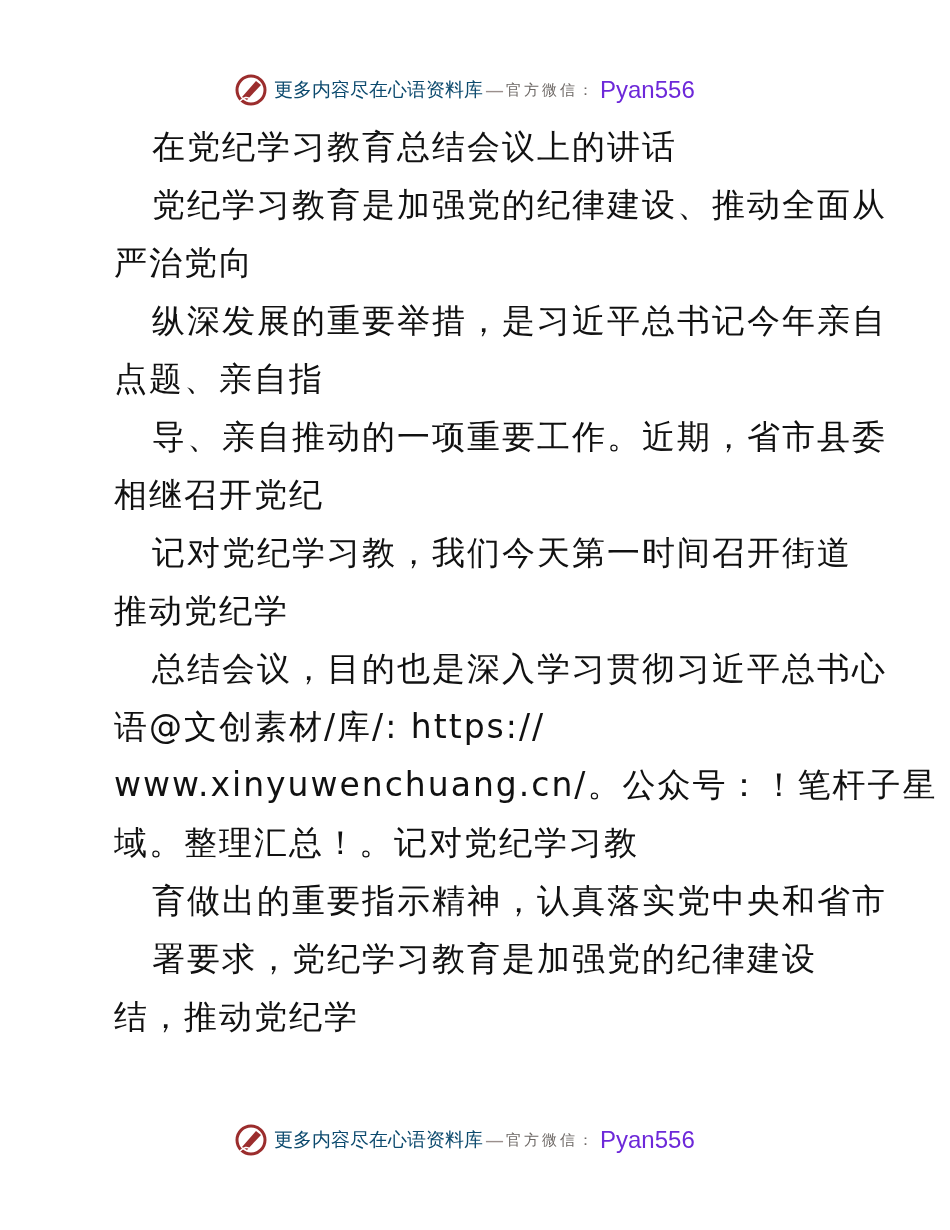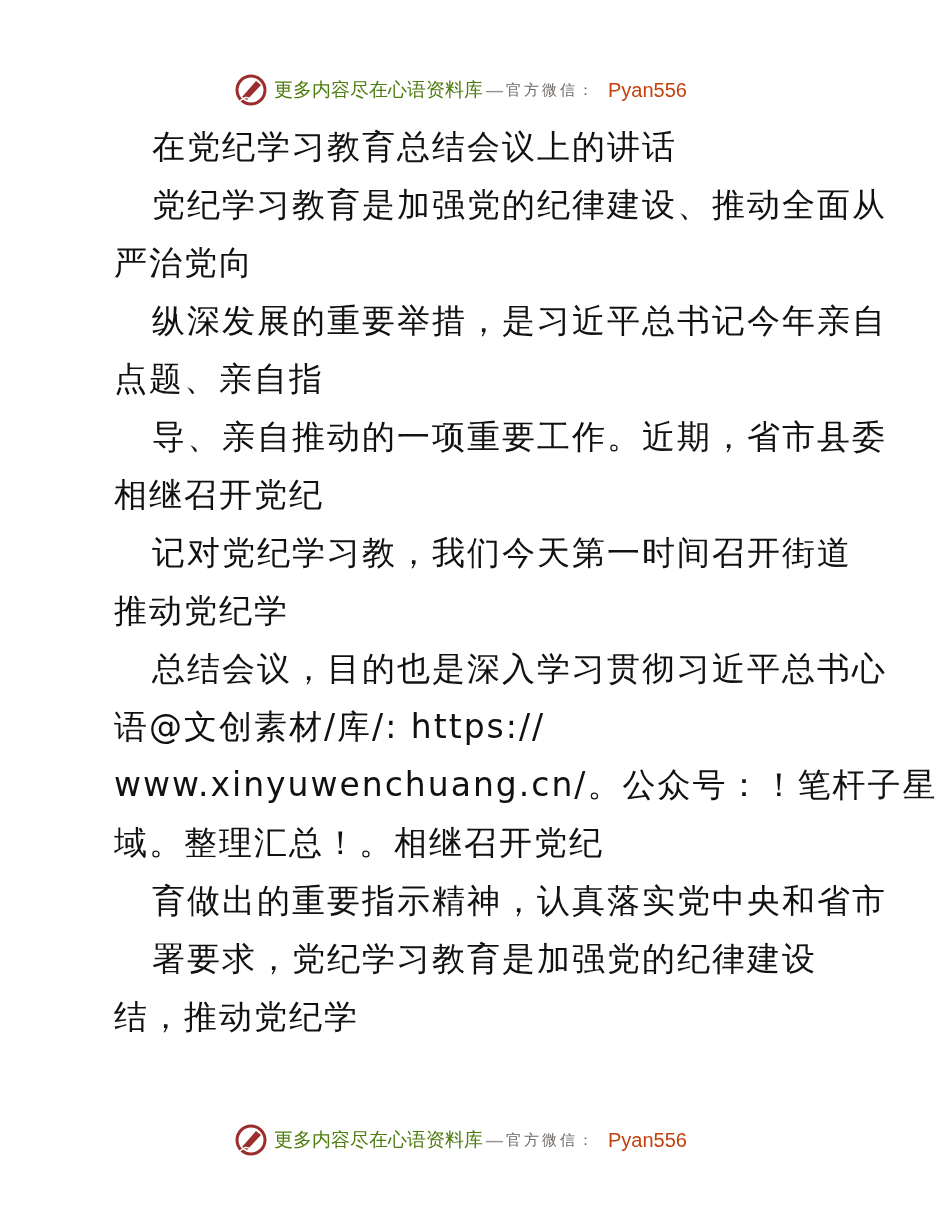--- a/index.html
+++ b/index.html
@@ -1,24 +1,24 @@
 <!DOCTYPE html>
 <html><head>
 <meta charset="utf-8">
 <style>
   html, body { margin: 0; padding: 0; background: #ffffff; }
   body { width: 950px; height: 1230px; position: relative; overflow: hidden; font-family: "DejaVu Sans", sans-serif; }
   .banner { position: absolute; left: 234px; height: 40px; display: flex; align-items: center; white-space: nowrap; }
   .banner.top { top: 70px; }
   .banner.bottom { top: 1120px; }
   .logo { width: 34px; height: 34px; margin-right: 6px; }
-  .banner-main { font-family: "DejaVu Serif", serif; font-size: 19px; color: #4d7c0f; letter-spacing: 0px; }
+  .banner-main { font-family: "DejaVu Serif", serif; font-size: 19px; color: #0c4a6e; letter-spacing: 0px; }
   .banner-dash { font-size: 19px; color: #9a8f8c; margin: 0 2px; }
   .banner-label { font-family: "DejaVu Serif", serif; font-size: 15px; color: #6e6966; letter-spacing: 3px; }
-  .banner-id { font-family: "Liberation Sans", sans-serif; font-size: 20px; color: #c2410c; margin-left: 12px; }
+  .banner-id { font-family: "Liberation Sans", sans-serif; font-size: 24px; color: #6d28d9; margin-left: 4px; }
   .content { position: absolute; left: 98px; top: 118px; width: 760px; }
   .line { font-family: "DejaVu Sans", sans-serif; font-size: 33px; line-height: 58px; height: 58px; color: #111; white-space: nowrap; letter-spacing: 2px; margin-left: 16px; }
   .indent { padding-left: 38px; }
 </style>
 </head>
 <body>
 
 <div class="banner top">
   <svg class="logo" viewBox="0 0 34 34">
     <circle cx="17" cy="17" r="14" fill="none" stroke="#9b2d2d" stroke-width="3"></circle>
@@ -37,21 +37,21 @@
   <div class="line">严治党向</div>
   <div class="line indent">纵深发展的重要举措，是习近平总书记今年亲自</div>
   <div class="line">点题、亲自指</div>
   <div class="line indent">导、亲自推动的一项重要工作。近期，省市县委</div>
   <div class="line">相继召开党纪</div>
   <div class="line indent">记对党纪学习教，我们今天第一时间召开街道</div>
   <div class="line">推动党纪学</div>
   <div class="line indent">总结会议，目的也是深入学习贯彻习近平总书心</div>
   <div class="line">语@文创素材/库/: https://</div>
   <div class="line">www.xinyuwenchuang.cn/。公众号：！笔杆子星</div>
-  <div class="line">域。整理汇总！。相继召开党纪</div>
+  <div class="line">域。整理汇总！。记对党纪学习教</div>
   <div class="line indent">育做出的重要指示精神，认真落实党中央和省市</div>
   <div class="line indent">署要求，党纪学习教育是加强党的纪律建设</div>
   <div class="line">结，推动党纪学</div>
 </div>
 
 <div class="banner bottom">
   <svg class="logo" viewBox="0 0 34 34">
     <circle cx="17" cy="17" r="14" fill="none" stroke="#9b2d2d" stroke-width="3"></circle>
     <path d="M8 24 L22 8 L27 12 L13 27 Z" fill="#9b2d2d"></path>
     <path d="M6 28 Q12 22 16 26" fill="none" stroke="#ffffff" stroke-width="1.5"></path>

